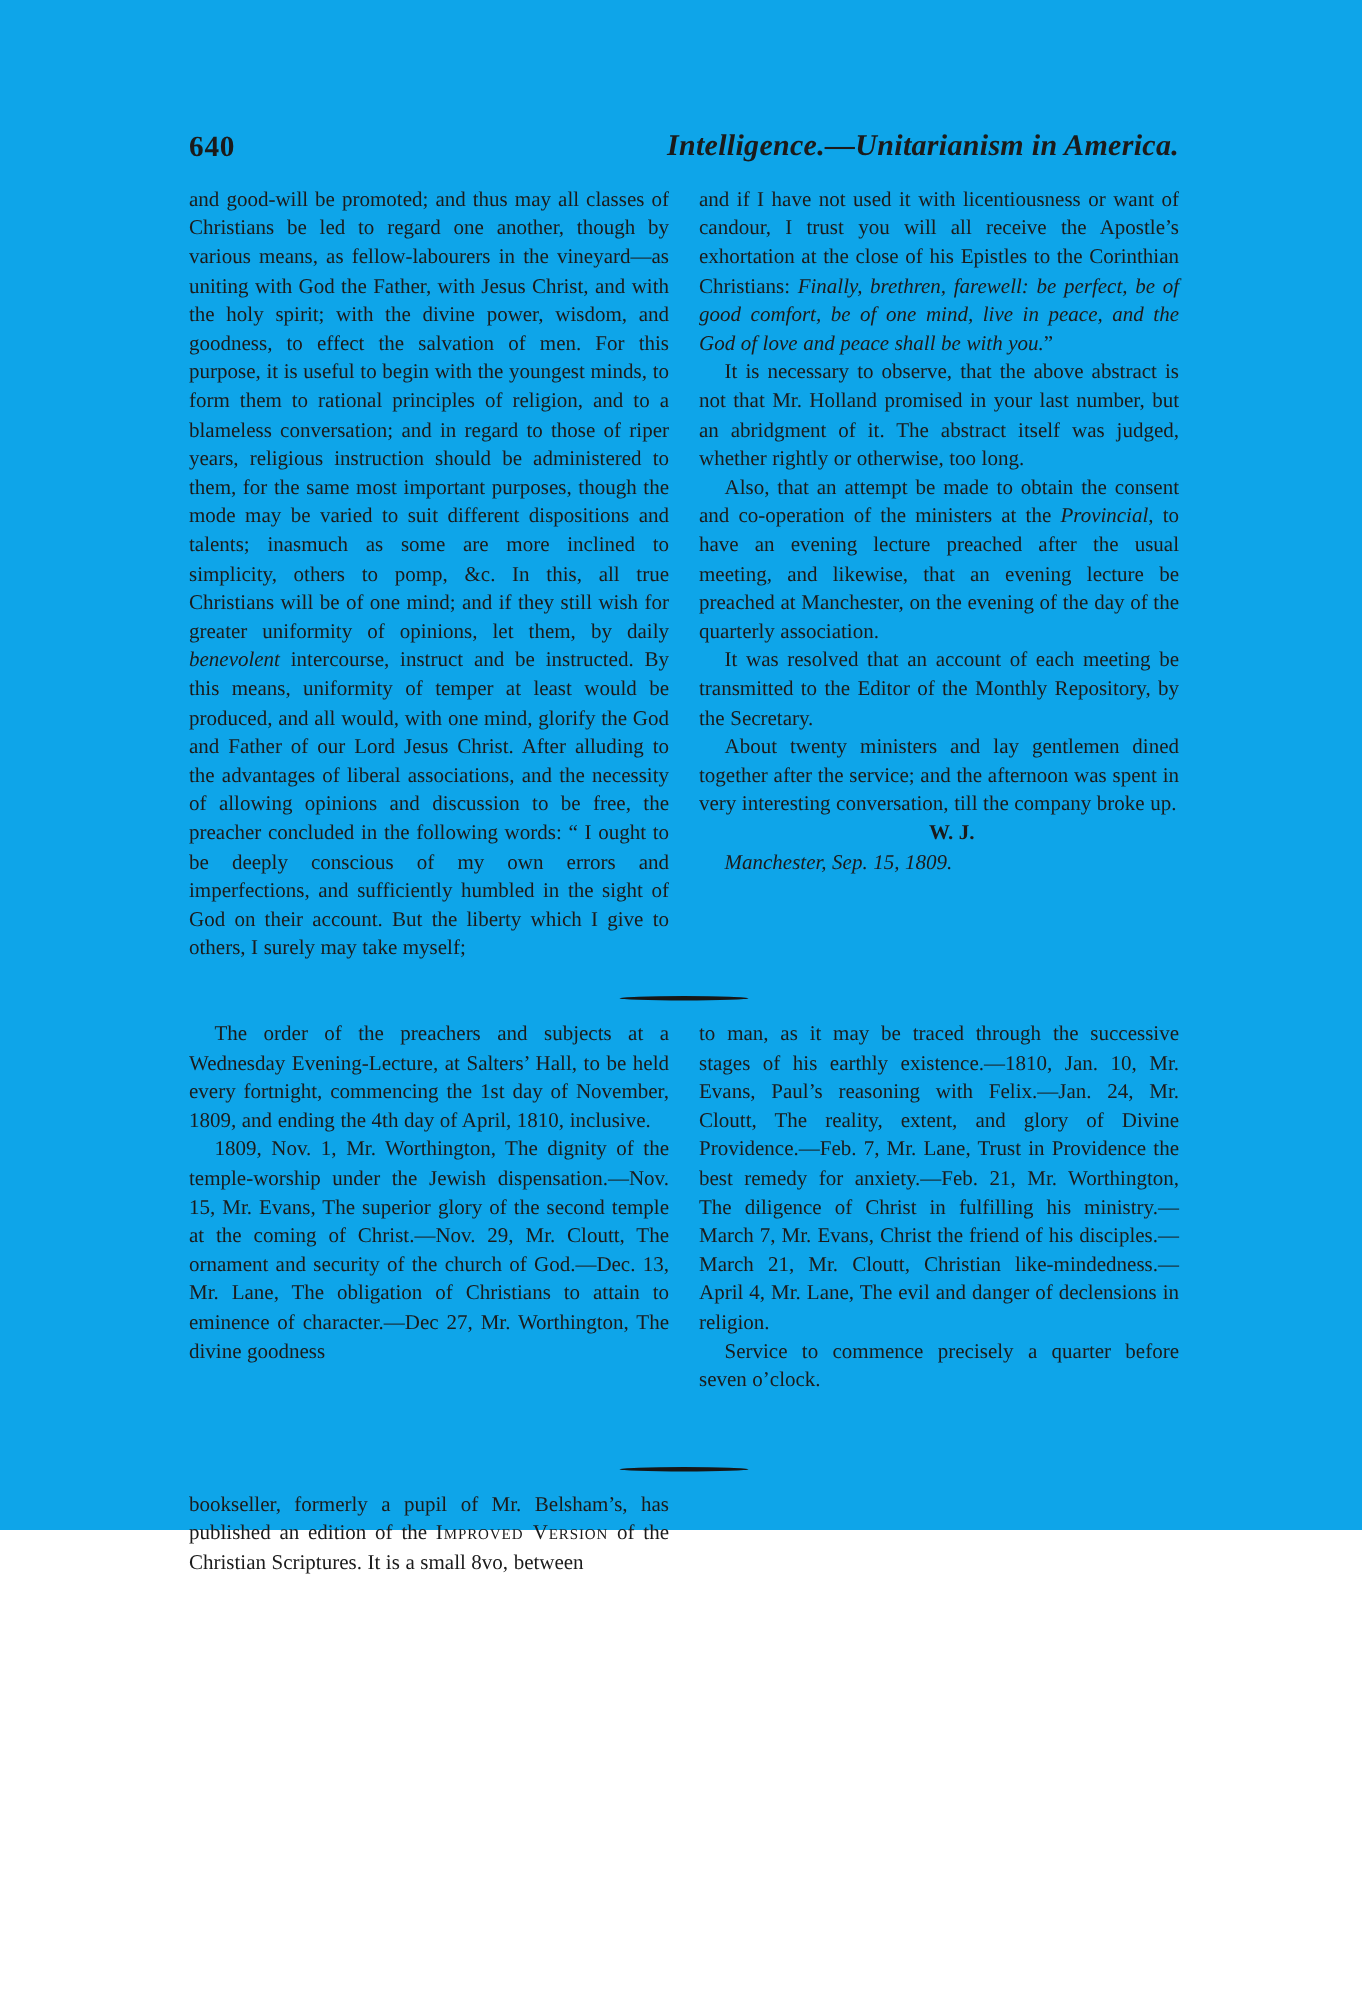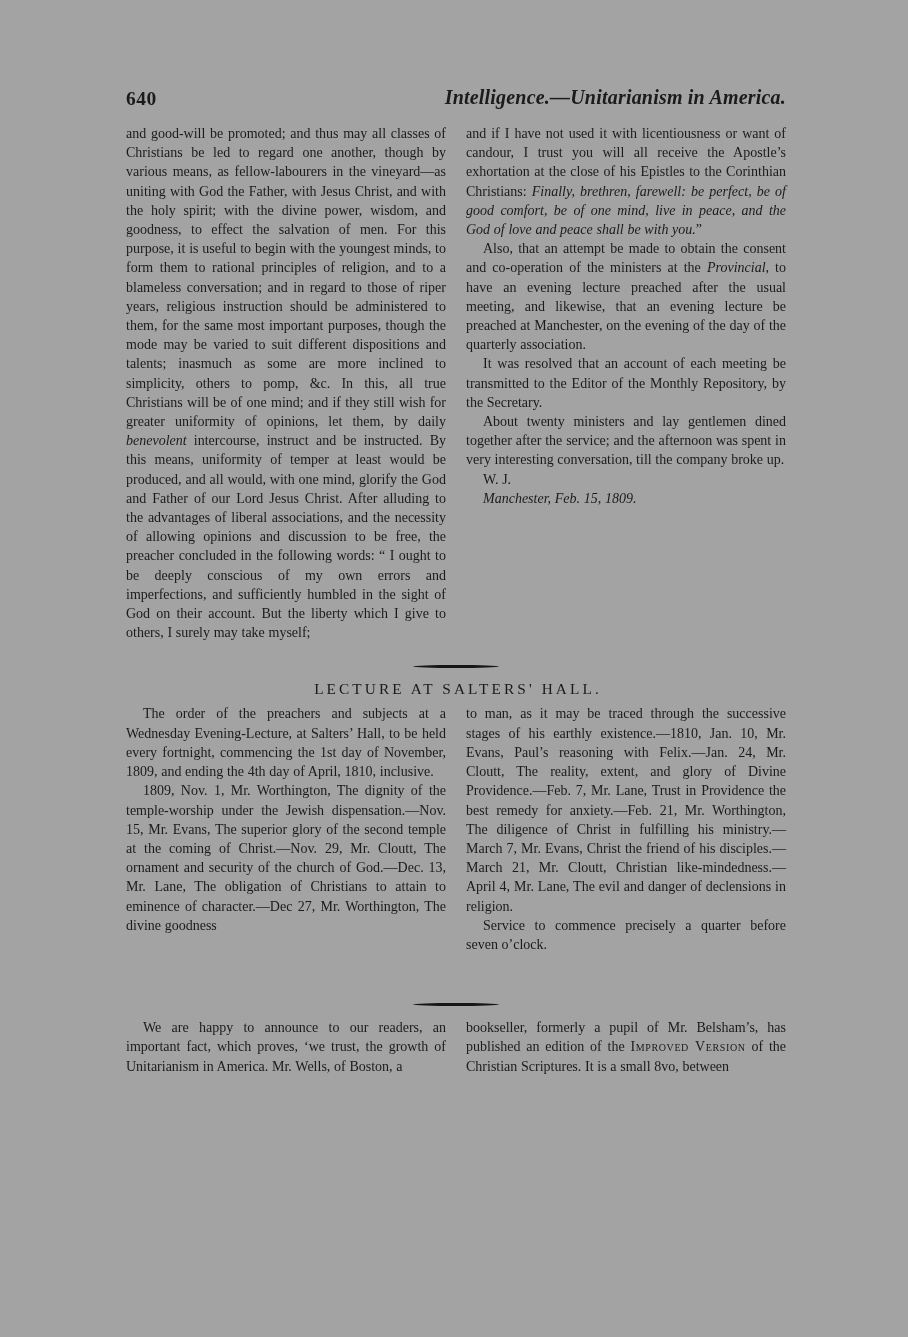--- a/index.html
+++ b/index.html
@@ -12,22 +12,22 @@
     height: 1337px;
     position: relative;
     font-family: "Liberation Serif", "DejaVu Serif", serif;
     color: #1b1b1b;
     overflow: hidden;
   }
   .page {
     position: absolute;
     left: 0; top: 0;
     width: 908px;
-    height: 1337px;
-    background: #a3a3a3;
+    height: 1020px;
+    background: #0ea5e9;
   }
   .content {
     position: absolute;
     left: 126px;
     top: 86px;
     width: 660px;
   }
 
   
   .running-head {
@@ -77,22 +77,22 @@
   .col p.indent {
     text-indent: 17px;
   }
   .col p.noindent {
     text-indent: 0;
   }
   i, .ital { }
 
   .signature {
     display: block;
-    text-align: left;
-    font-weight: 400;
+    text-align: center;
+    font-weight: 700;
   }
   .dateline {
     text-indent: 17px;
     font-style: italic;
   }
 
   
   .rule-wrap {
     text-align: center;
     height: 26px;
@@ -134,32 +134,32 @@
       <div class="head-title">Intelligence.—Unitarianism in America.</div>
     </div>
 
     <div class="cols">
       <div class="col">
         <p class="noindent"><span>and good-will be promoted; and thus may all classes of Christians be led to regard one another, though by various means, as fellow-labourers in the vineyard—as uniting with God the Father, with Jesus Christ, and with the holy spirit; with the divine power, wisdom, and goodness, to effect the salvation of men. For this purpose, it is useful to begin with the youngest minds, to form them to rational principles of religion, and to a blameless conversation; and in regard to those of riper years, religious instruction should be administered to them, for the same most important purposes, though the mode may be varied to suit different dispositions and talents; inasmuch as some are more inclined to simplicity, others to pomp, &amp;c. In this, all true Christians will be of one mind; and if they still wish for greater uniformity of opinions, let them, by daily </span><i>benevolent</i><span> intercourse, instruct and be instructed. By this means, uniformity of temper at least would be produced, and all would, with one mind, glorify the God and Father of our Lord Jesus Christ. After alluding to the advantages of liberal associations, and the necessity of allowing opinions and discussion to be free, the preacher concluded in the following words: “ I ought to be deeply conscious of my own errors and imperfections, and sufficiently humbled in the sight of God on their account. But the liberty which I give to others, I surely may take myself;</span></p>
       </div>
 
       <div class="col">
         <p class="noindent"><span>and if I have not used it with licentiousness or want of candour, I trust you will all receive the Apostle’s exhortation at the close of his Epistles to the Corinthian Christians: </span><i>Finally, brethren, farewell: be perfect, be of good comfort, be of one mind, live in peace, and the God of love and peace shall be with you.</i><span>”</span></p>
+        <p class="indent">It is necessary to observe, that the above abstract is not that Mr. Holland promised in your last number, but an abridgment of it. The abstract itself was judged, whether rightly or otherwise, too long.</p>
         <p class="indent"><span>Also, that an attempt be made to obtain the consent and co-operation of the ministers at the </span><i>Provincial</i><span>, to have an evening lecture preached after the usual meeting, and likewise, that an evening lecture be preached at Manchester, on the evening of the day of the quarterly association.</span></p>
         <p class="indent">It was resolved that an account of each meeting be transmitted to the Editor of the Monthly Repository, by the Secretary.</p>
         <p class="indent"><span>About twenty ministers and lay gentlemen dined together after the service; and the afternoon was spent in very interesting conversation, till the company broke up.</span><span class="signature">W. J.</span></p>
-        <p class="dateline">Manchester, Feb. 15, 1809.</p>
+        <p class="dateline">Manchester, Sep. 15, 1809.</p>
       </div>
     </div>
 
     <div class="rule-wrap">
       <span class="rule"></span>
     </div>
 
-    <div class="section-heading">LECTURE AT SALTERS' HALL.</div>
 
     <div class="cols">
       <div class="col">
         <p class="indent">The order of the preachers and subjects at a Wednesday Evening-Lecture, at Salters’ Hall, to be held every fortnight, commencing the 1st day of November, 1809, and ending the 4th day of April, 1810, inclusive.</p>
         <p class="indent">1809, Nov. 1, Mr. Worthington, The dignity of the temple-worship under the Jewish dispensation.—Nov. 15, Mr. Evans, The superior glory of the second temple at the coming of Christ.—Nov. 29, Mr. Cloutt, The ornament and security of the church of God.—Dec. 13, Mr. Lane, The obligation of Christians to attain to eminence of character.—Dec 27, Mr. Worthington, The divine goodness</p>
       </div>
       <div class="col">
         <p class="noindent">to man, as it may be traced through the successive stages of his earthly existence.—1810, Jan. 10, Mr. Evans, Paul’s reasoning with Felix.—Jan. 24, Mr. Cloutt, The reality, extent, and glory of Divine Providence.—Feb. 7, Mr. Lane, Trust in Providence the best remedy for anxiety.—Feb. 21, Mr. Worthington, The diligence of Christ in fulfilling his ministry.—March 7, Mr. Evans, Christ the friend of his disciples.—March 21, Mr. Cloutt, Christian like-mindedness.—April 4, Mr. Lane, The evil and danger of declensions in religion.</p>
         <p class="indent">Service to commence precisely a quarter before seven o’clock.</p>
       </div>
@@ -167,21 +167,18 @@
 
     <div class="tail-dots"></div>
 
     <div class="rule-wrap">
       <span class="rule"></span>
     </div>
 
 
     <div class="cols">
       <div class="col">
-        <p class="indent">We are happy to announce to our readers, an important fact, which proves, ‘we trust, the growth of Unitarianism in America. Mr. Wells, of Boston, a</p>
-      </div>
-      <div class="col">
         <p class="noindent"><span>bookseller, formerly a pupil of Mr. Belsham’s, has published an edition of the </span><span class="smallcaps">Improved Version</span><span> of the Christian Scriptures. It is a small 8vo, between</span></p>
       </div>
     </div>
 
   </div>
 </div>
 
 </body></html>

